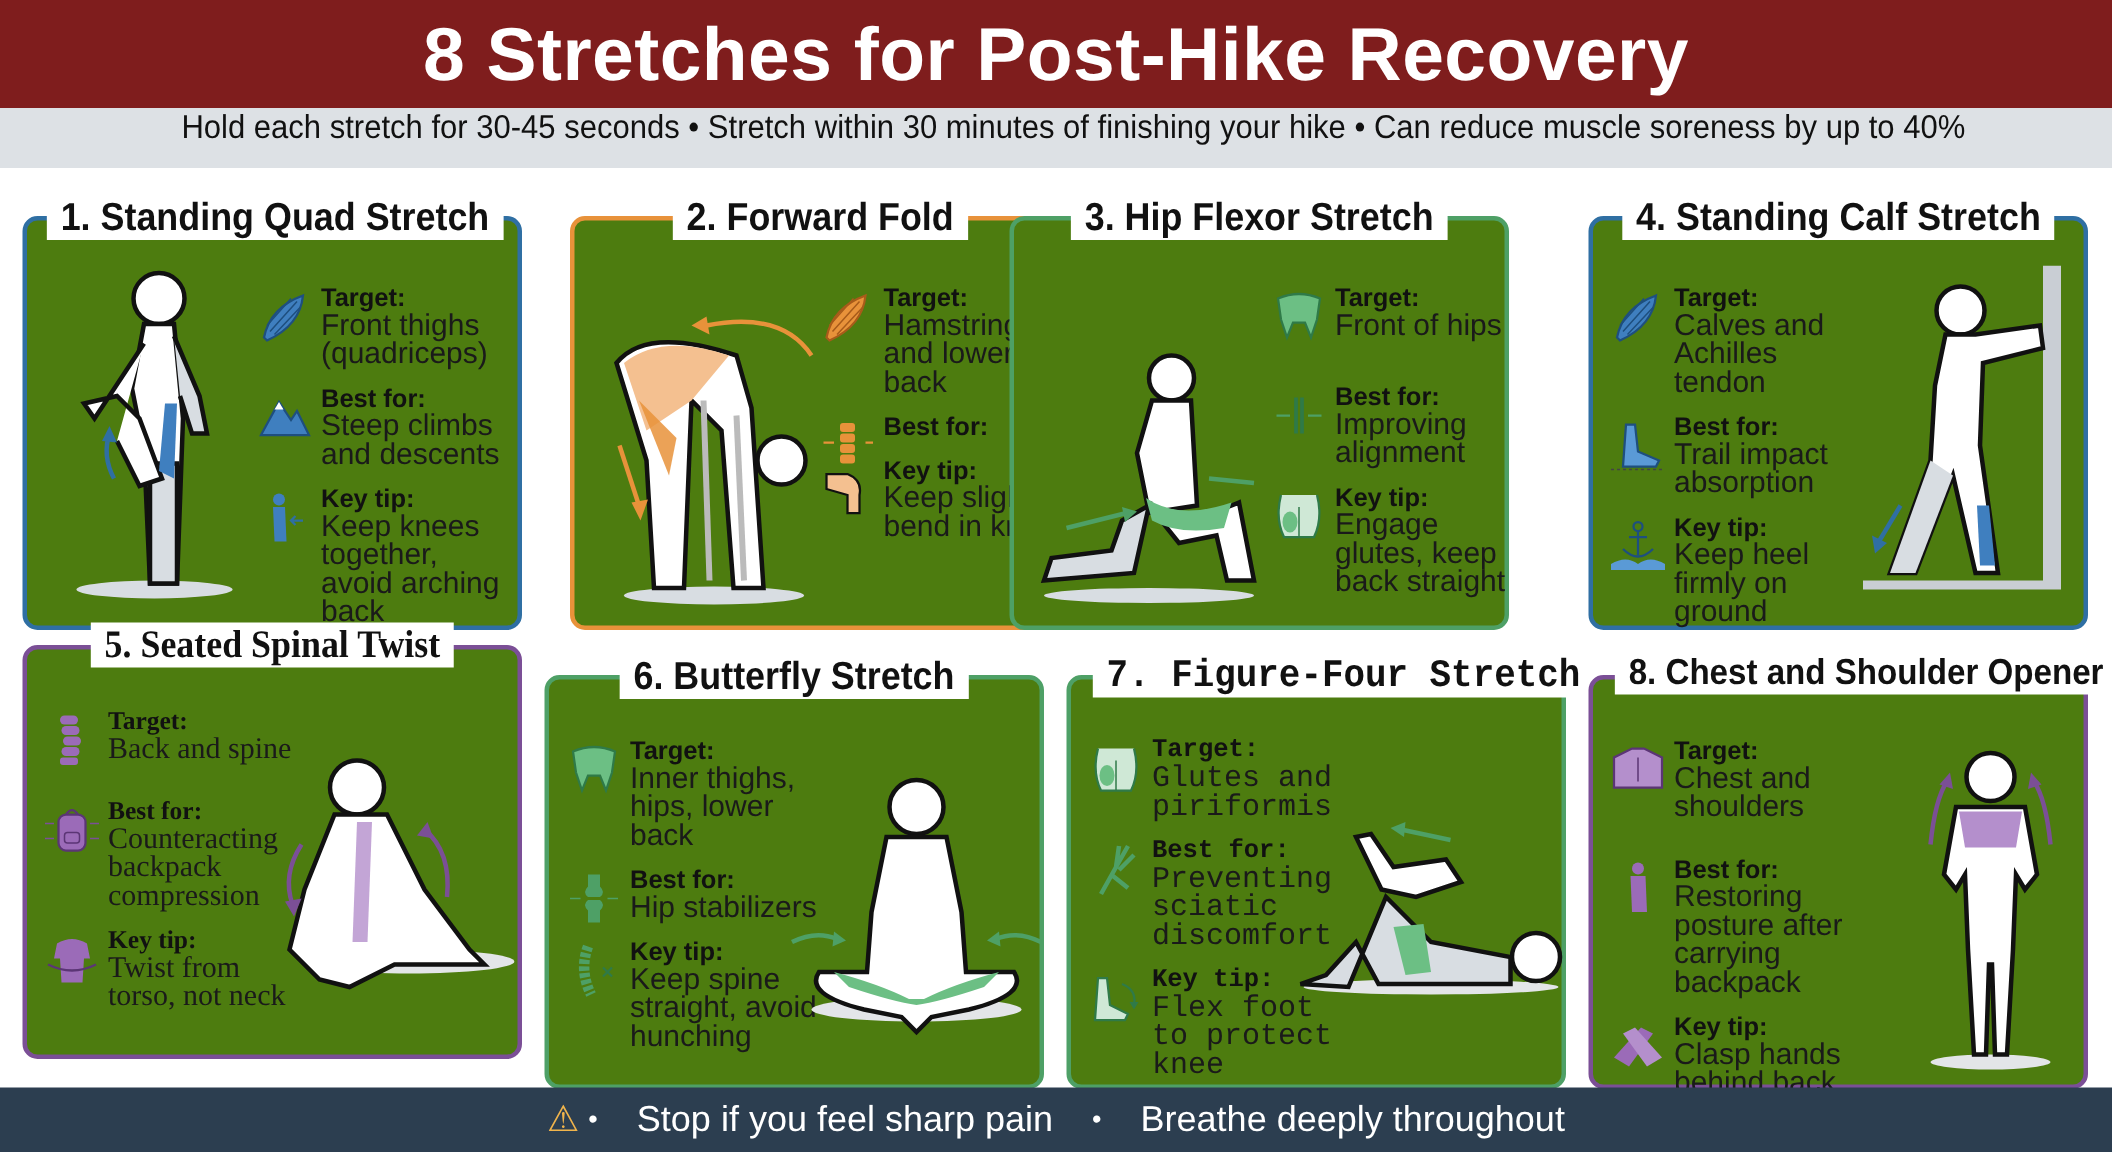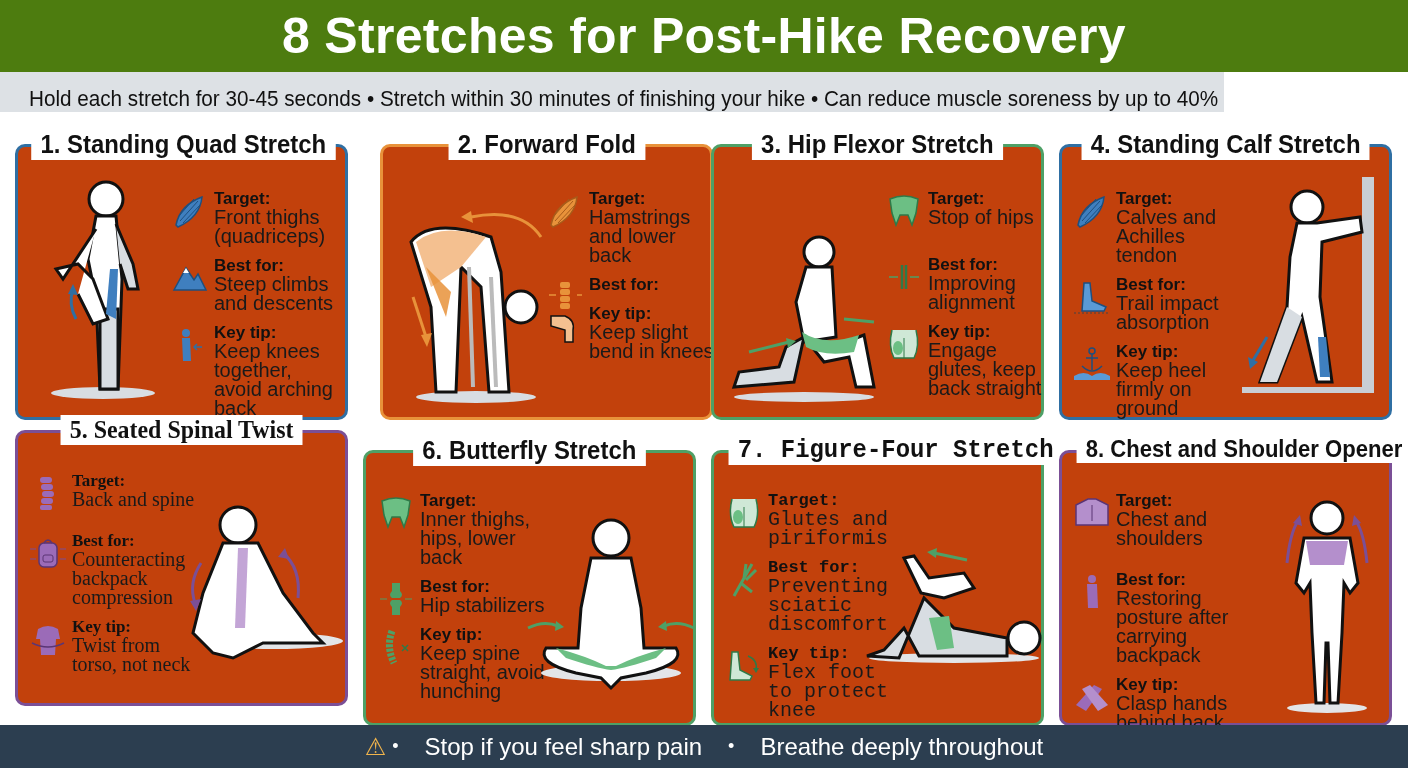--- a/index.html
+++ b/index.html
@@ -1,25 +1,25 @@
 <!DOCTYPE html>
 <html><head>
 <meta charset="utf-8">
 <style>
   * { box-sizing: border-box; margin: 0; padding: 0; }
   html, body { width: 1408px; height: 768px; overflow: hidden; background: #ffffff; }
   body { font-family: "Liberation Sans", "DejaVu Sans", sans-serif; color: #111; position: relative; }
 
-  .header { position: absolute; left: 0; top: 0; width: 1408px; height: 72px; background: #4d7c0f; display: flex; align-items: center; justify-content: center; }
+  .header { position: absolute; left: 0; top: 0; width: 1408px; height: 72px; background: #7f1d1d; display: flex; align-items: center; justify-content: center; }
   .header h1 { color: #fff; font-size: 50px; font-weight: 700; letter-spacing: 0.3px; font-family: "Liberation Sans", sans-serif; }
-  .subbar { position: absolute; left: 0; top: 72px; width: 1224px; height: 40px; background: #dde1e5; display: flex; align-items: flex-end; justify-content: center; padding-left: 24px; }
+  .subbar { position: absolute; left: 0; top: 72px; width: 1408px; height: 40px; background: #dde1e5; display: flex; align-items: flex-start; justify-content: center; padding-left: 24px; }
   .subbar p { font-size: 22px; color: #111; font-family: "Liberation Sans", sans-serif; transform: scaleX(0.94); white-space: nowrap; }
 
   .grid { position: absolute; left: 0; top: 112px; width: 1408px; height: 612px; }
-  .card { position: absolute; width: 333px; height: 276px; border: 3px solid #2f6fa3; border-radius: 10px; background: #c2410c; }
+  .card { position: absolute; width: 333px; height: 276px; border: 3px solid #2f6fa3; border-radius: 10px; background: #4d7c0f; }
   .card .title { position: absolute; top: -18px; left: 0; right: 0; text-align: center; }
   .card .title span { background: #fff; padding: 0 10px; font-size: 26px; font-weight: 700; white-space: nowrap; display: inline-block; transform: scaleX(0.92); }
 
   .info { position: absolute; width: 170px; }
   .item { position: relative; padding-left: 42px; margin-bottom: 10px; }
   .item .ic { position: absolute; left: 0; top: 4px; width: 36px; height: 36px; }
   .item .lbl { font-size: 17px; font-weight: 700; line-height: 19px; display: block; }
   .item .txt { font-size: 20px; line-height: 19px; display: block; color: #1a1a1a; }
 
   .fig { position: absolute; }
@@ -120,40 +120,40 @@
       <div class="item">
         <svg class="ic" viewBox="0 0 36 36">
             <path d="M4 8 L18 8 Q28 12 26 22 L26 34 L18 34 L18 22 L4 18 Z" fill="#f4c090" stroke="#111" stroke-width="1.5"></path>
           </svg>
         <span class="lbl">Key tip:</span>
         <span class="txt">Keep slight bend in knees</span>
       </div>
     </div>
   </div>
 
-  <div class="card" style="left:711px;top:32px;border-color:#4ea066;">
+  <div class="card" style="left:673px;top:32px;border-color:#4ea066;">
     <div class="title"><span>3. Hip Flexor Stretch</span></div>
     <svg class="fig" style="left:10px;top:60px;" width="165" height="200" viewBox="0 0 165 200">
       <ellipse cx="80" cy="190" rx="70" ry="5" fill="#d8dde2"></ellipse>
       <circle cx="95" cy="45" r="15" fill="#fff" stroke="#111" stroke-width="3"></circle>
       <path d="M82 60 L108 60 L112 130 L80 135 L72 95 Z" fill="#fff" stroke="#111" stroke-width="3"></path>
       <path d="M80 130 Q100 145 140 128 L150 180 L132 180 L125 150 L100 155 Z" fill="#fff" stroke="#111" stroke-width="3"></path>
       <path d="M80 130 L70 175 L10 180 L15 165 L55 160 L62 140 Z" fill="#d8dde2" stroke="#111" stroke-width="3"></path>
       <path d="M78 125 Q100 140 135 128 L130 145 Q100 150 82 140 Z" fill="#6cbf84"></path>
       <path d="M25 145 L65 135" stroke="#4ea066" stroke-width="3"></path>
       <path d="M62 131 L72 134 L64 141 Z" fill="#4ea066"></path>
       <path d="M120 112 L150 115" stroke="#4ea066" stroke-width="3"></path>
     </svg>
     <div class="info" style="left:172px;top:42px;">
       <div class="item" style="margin-bottom:28px;">
         <svg class="ic" viewBox="0 0 36 36">
             <path d="M4 6 Q18 0 32 6 L30 20 L26 32 L22 22 L14 22 L10 32 L6 20 Z" fill="#6cbf84" stroke="#2f7a48" stroke-width="1.5"></path>
           </svg>
         <span class="lbl">Target:</span>
-        <span class="txt">Stop of hips</span>
+        <span class="txt">Front of hips</span>
       </div>
       <div class="item">
         <svg class="ic" viewBox="0 0 36 36">
             <path d="M16 6 L16 30 M20 6 L20 30" stroke="#2f7a48" stroke-width="2.5"></path>
             <path d="M3 18 L12 18 M33 18 L24 18" stroke="#4ea066" stroke-width="1.5"></path>
           </svg>
         <span class="lbl">Best for:</span>
         <span class="txt">Improving alignment</span>
       </div>
       <div class="item">

